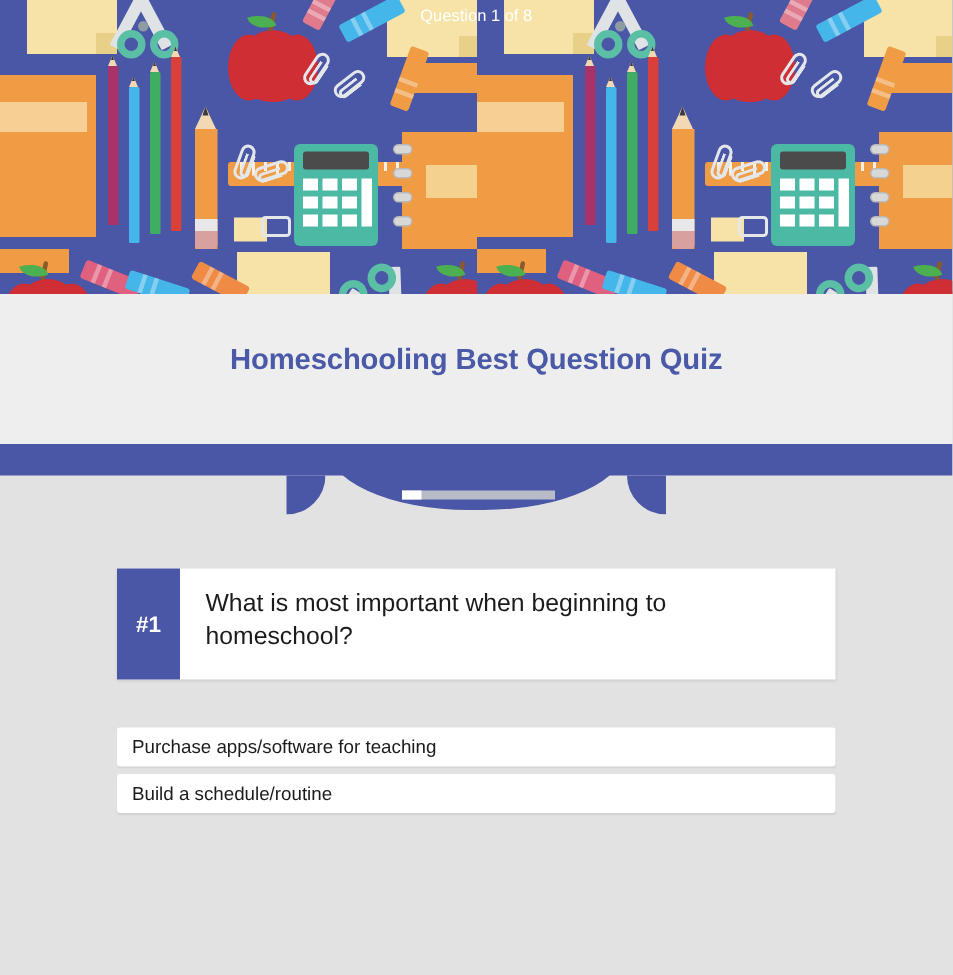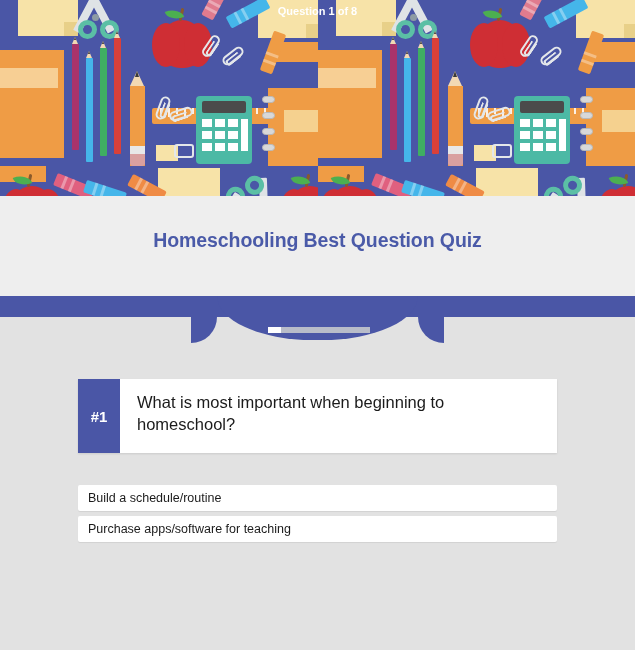--- a/index.html
+++ b/index.html
@@ -145,21 +145,21 @@
     content:""; position:absolute; width:52px; height:52px; border-radius:50%;
     background:#4a56a6;
   }
   .shoulder.left  { left:191px; }
   .shoulder.left::after  { right:0; bottom:0; }
   .shoulder.right { left:418px; }
   .shoulder.right::after { left:0; bottom:0; }
 
   #q-counter {
     position:absolute; left:217px; top:5px; width:201px; text-align:center;
-    color:#ffffff; font-size:11px; font-weight:bold;
+    color:#ffffff; font-size:11px; font-weight:normal;
   }
   #progress-track {
     position:absolute; left:268px; top:327px; width:102px; height:6px;
     background:#b8bcc9;
   }
   #progress-fill { height:6px; background:#ffffff; }
 
   
   #question-card {
     position:absolute; left:78px; top:379px; width:479px; min-height:74px;
@@ -511,20 +511,20 @@
     <div id="progress-fill" style="width: 12.5%;"></div>
   </div>
 
   <div id="question-card">
     <div id="q-badge">#1</div>
     <div id="q-text">What is most important when beginning to homeschool?</div>
   </div>
 
   <div id="options">
     <div class="option">
+      <span>Purchase apps/software for teaching</span>
+    </div>
+    <div class="option">
       <span>Build a schedule/routine</span>
     </div>
-    <div class="option">
-      <span>Purchase apps/software for teaching</span>
-    </div>
   </div>
 
 </div>
 
 </body></html>

